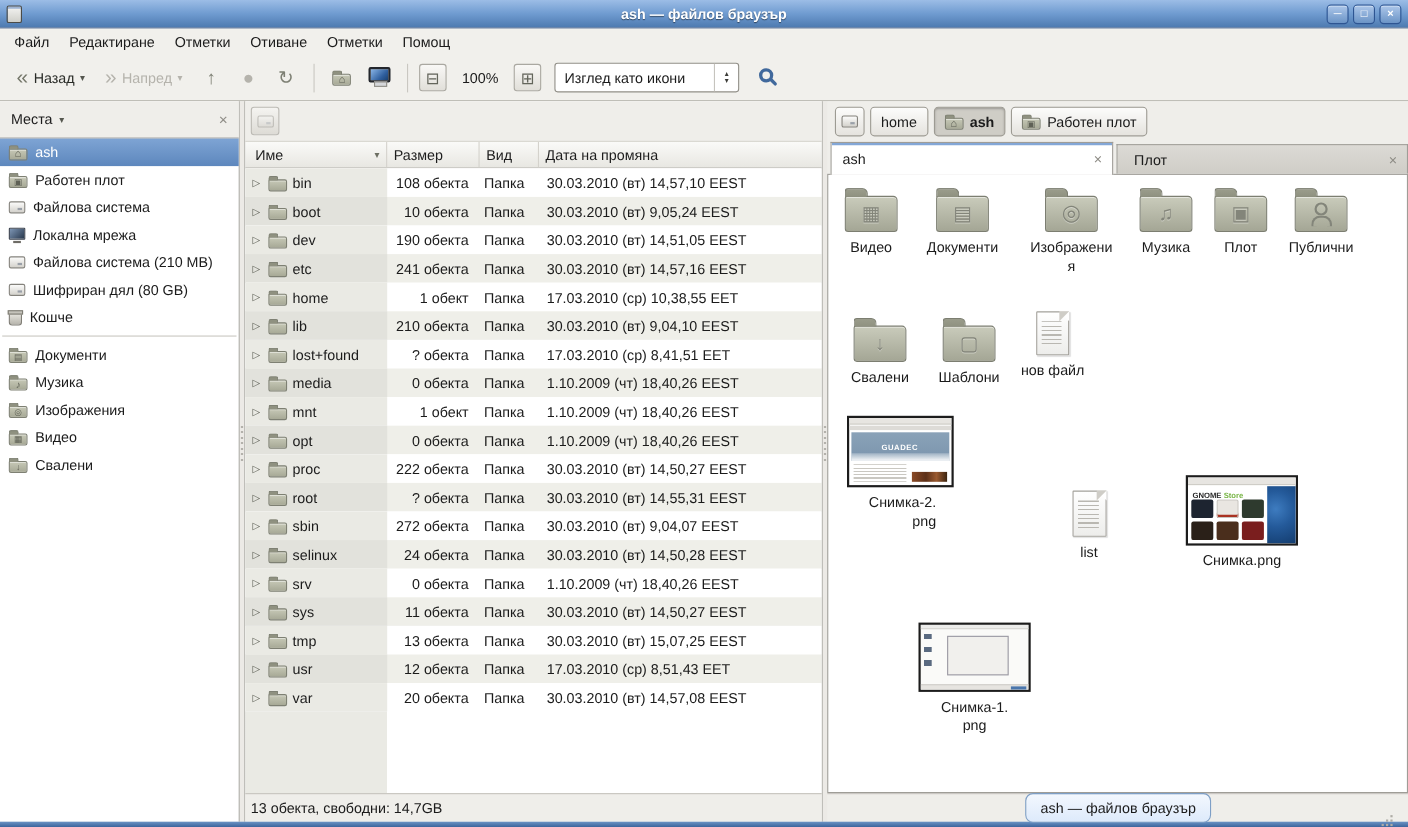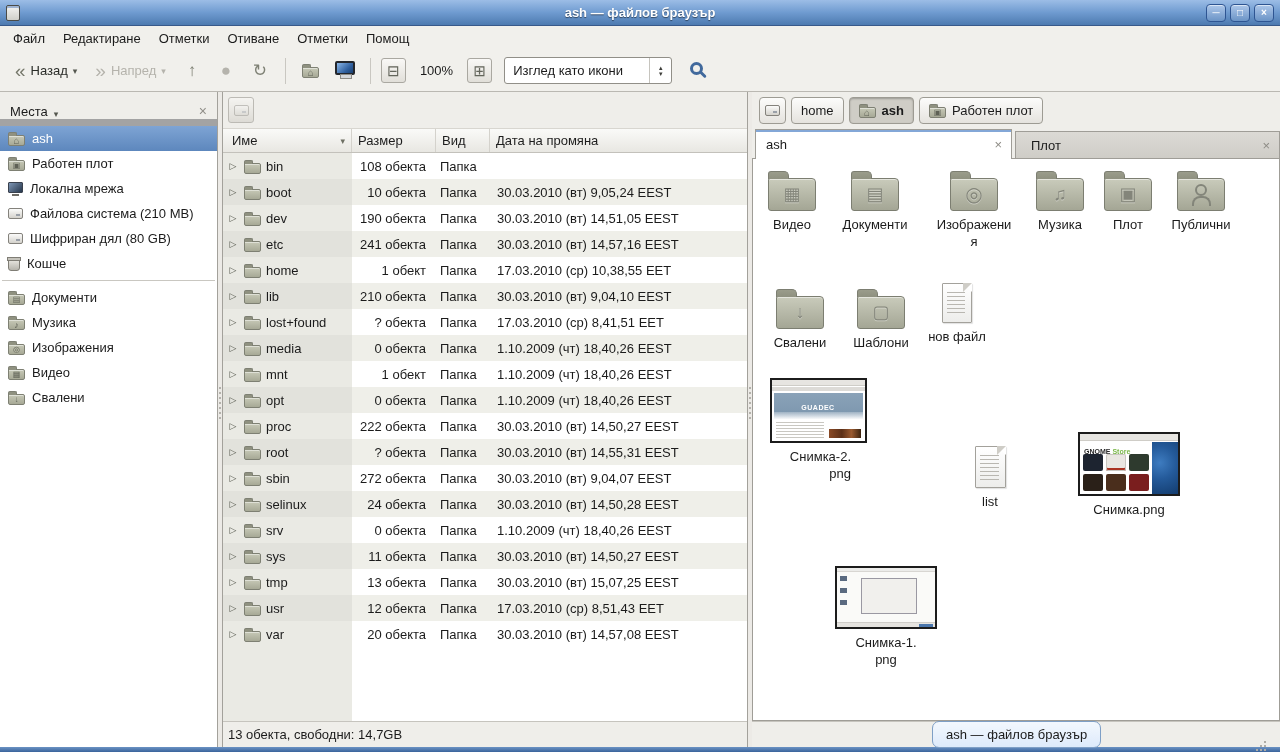--- a/index.html
+++ b/index.html
@@ -41,21 +41,21 @@
   .combo .arrows{margin-left:auto;height:100%;width:22px;border-left:1px solid #c6c4be;display:flex;flex-direction:column;
     align-items:center;justify-content:center;font-size:7px;line-height:6px;color:#3c3c38;}
   .ic-search{width:13px;height:13px;border:3px solid #41699c;border-radius:50%;position:relative;margin:0 0 4px 14px;}
   .ic-search::after{content:"";position:absolute;width:8px;height:3px;background:#41699c;border-radius:2px;
     transform:rotate(45deg);right:-7px;bottom:-4px;}
   
   .main{position:absolute;top:92px;left:0;right:0;bottom:5px;display:flex;}
   .bottom-strip{position:absolute;left:0;right:0;bottom:0;height:5px;background:linear-gradient(#6b93c4,#3a639b);}
   
   .sidebar{width:218px;background:#fff;border-right:1px solid #a3a19b;display:flex;flex-direction:column;}
-  .sidebar-header{height:34px;background:#efeeea;display:flex;align-items:flex-end;padding:0 10px;gap:6px;border-bottom:7px solid #a3a3a3;}
+  .sidebar-header{height:34px;background:#efeeea;display:flex;align-items:center;padding:0 10px;gap:6px;border-bottom:1px solid #a3a3a3;}
   .sidebar-header .x{margin-left:auto;color:#908e88;font-size:14px;}
   .srow{height:25px;display:flex;align-items:center;gap:7px;padding-left:8px;}
   .srow.sel{background:linear-gradient(#7ea4d4,#5d87bd);color:#fff;}
   .ssep{height:1px;background:#c9c7c1;margin:4px 2px;}
   
   .fs{width:17px;height:11px;background:linear-gradient(#c6c8b6,#a7a996);border:1px solid #7e8073;border-radius:1px 2px 2px 2px;
     position:relative;margin-top:4px;flex:none;box-shadow:inset 0 1px 0 rgba(255,255,255,.45);}
   .fs::before{content:"";position:absolute;top:-4px;left:-1px;width:7px;height:3px;background:#8f9180;
     border:1px solid #7e8073;border-bottom:none;border-radius:2px 2px 0 0;}
   .ems{position:absolute;inset:0;display:flex;align-items:center;justify-content:center;font-size:8px;color:#5f6156;}
@@ -255,20 +255,24 @@
         </span>
       <span>ash</span>
     </div>
     <div class="srow">
       <span class="fs">
           <span class="ems ems-desktop"></span>
         </span>
       <span>Работен плот</span>
     </div>
     <div class="srow">
+      <span class="ic-drive"></span>
+      <span>Файлова система</span>
+    </div>
+    <div class="srow">
       <span class="ic-net"></span>
       <span>Локална мрежа</span>
     </div>
     <div class="srow">
       <span class="ic-drive"></span>
       <span>Файлова система (210 MB)</span>
     </div>
     <div class="srow">
       <span class="ic-drive"></span>
       <span>Шифриран дял (80 GB)</span>
@@ -330,20 +334,21 @@
       </div>
 
       <div class="trow">
           <span class="c-name">
             <span class="exp">▷</span>
             <span class="fs"></span>
             <span>bin</span>
           </span>
           <span class="c-size">108 обекта</span>
           <span class="c-type">Папка</span>
+          <span class="c-date">30.03.2010 (вт) 14,57,10 EEST</span>
         </div>
       <div class="trow">
           <span class="c-name">
             <span class="exp">▷</span>
             <span class="fs"></span>
             <span>boot</span>
           </span>
           <span class="c-size">10 обекта</span>
           <span class="c-type">Папка</span>
           <span class="c-date">30.03.2010 (вт)  9,05,24 EEST</span>

